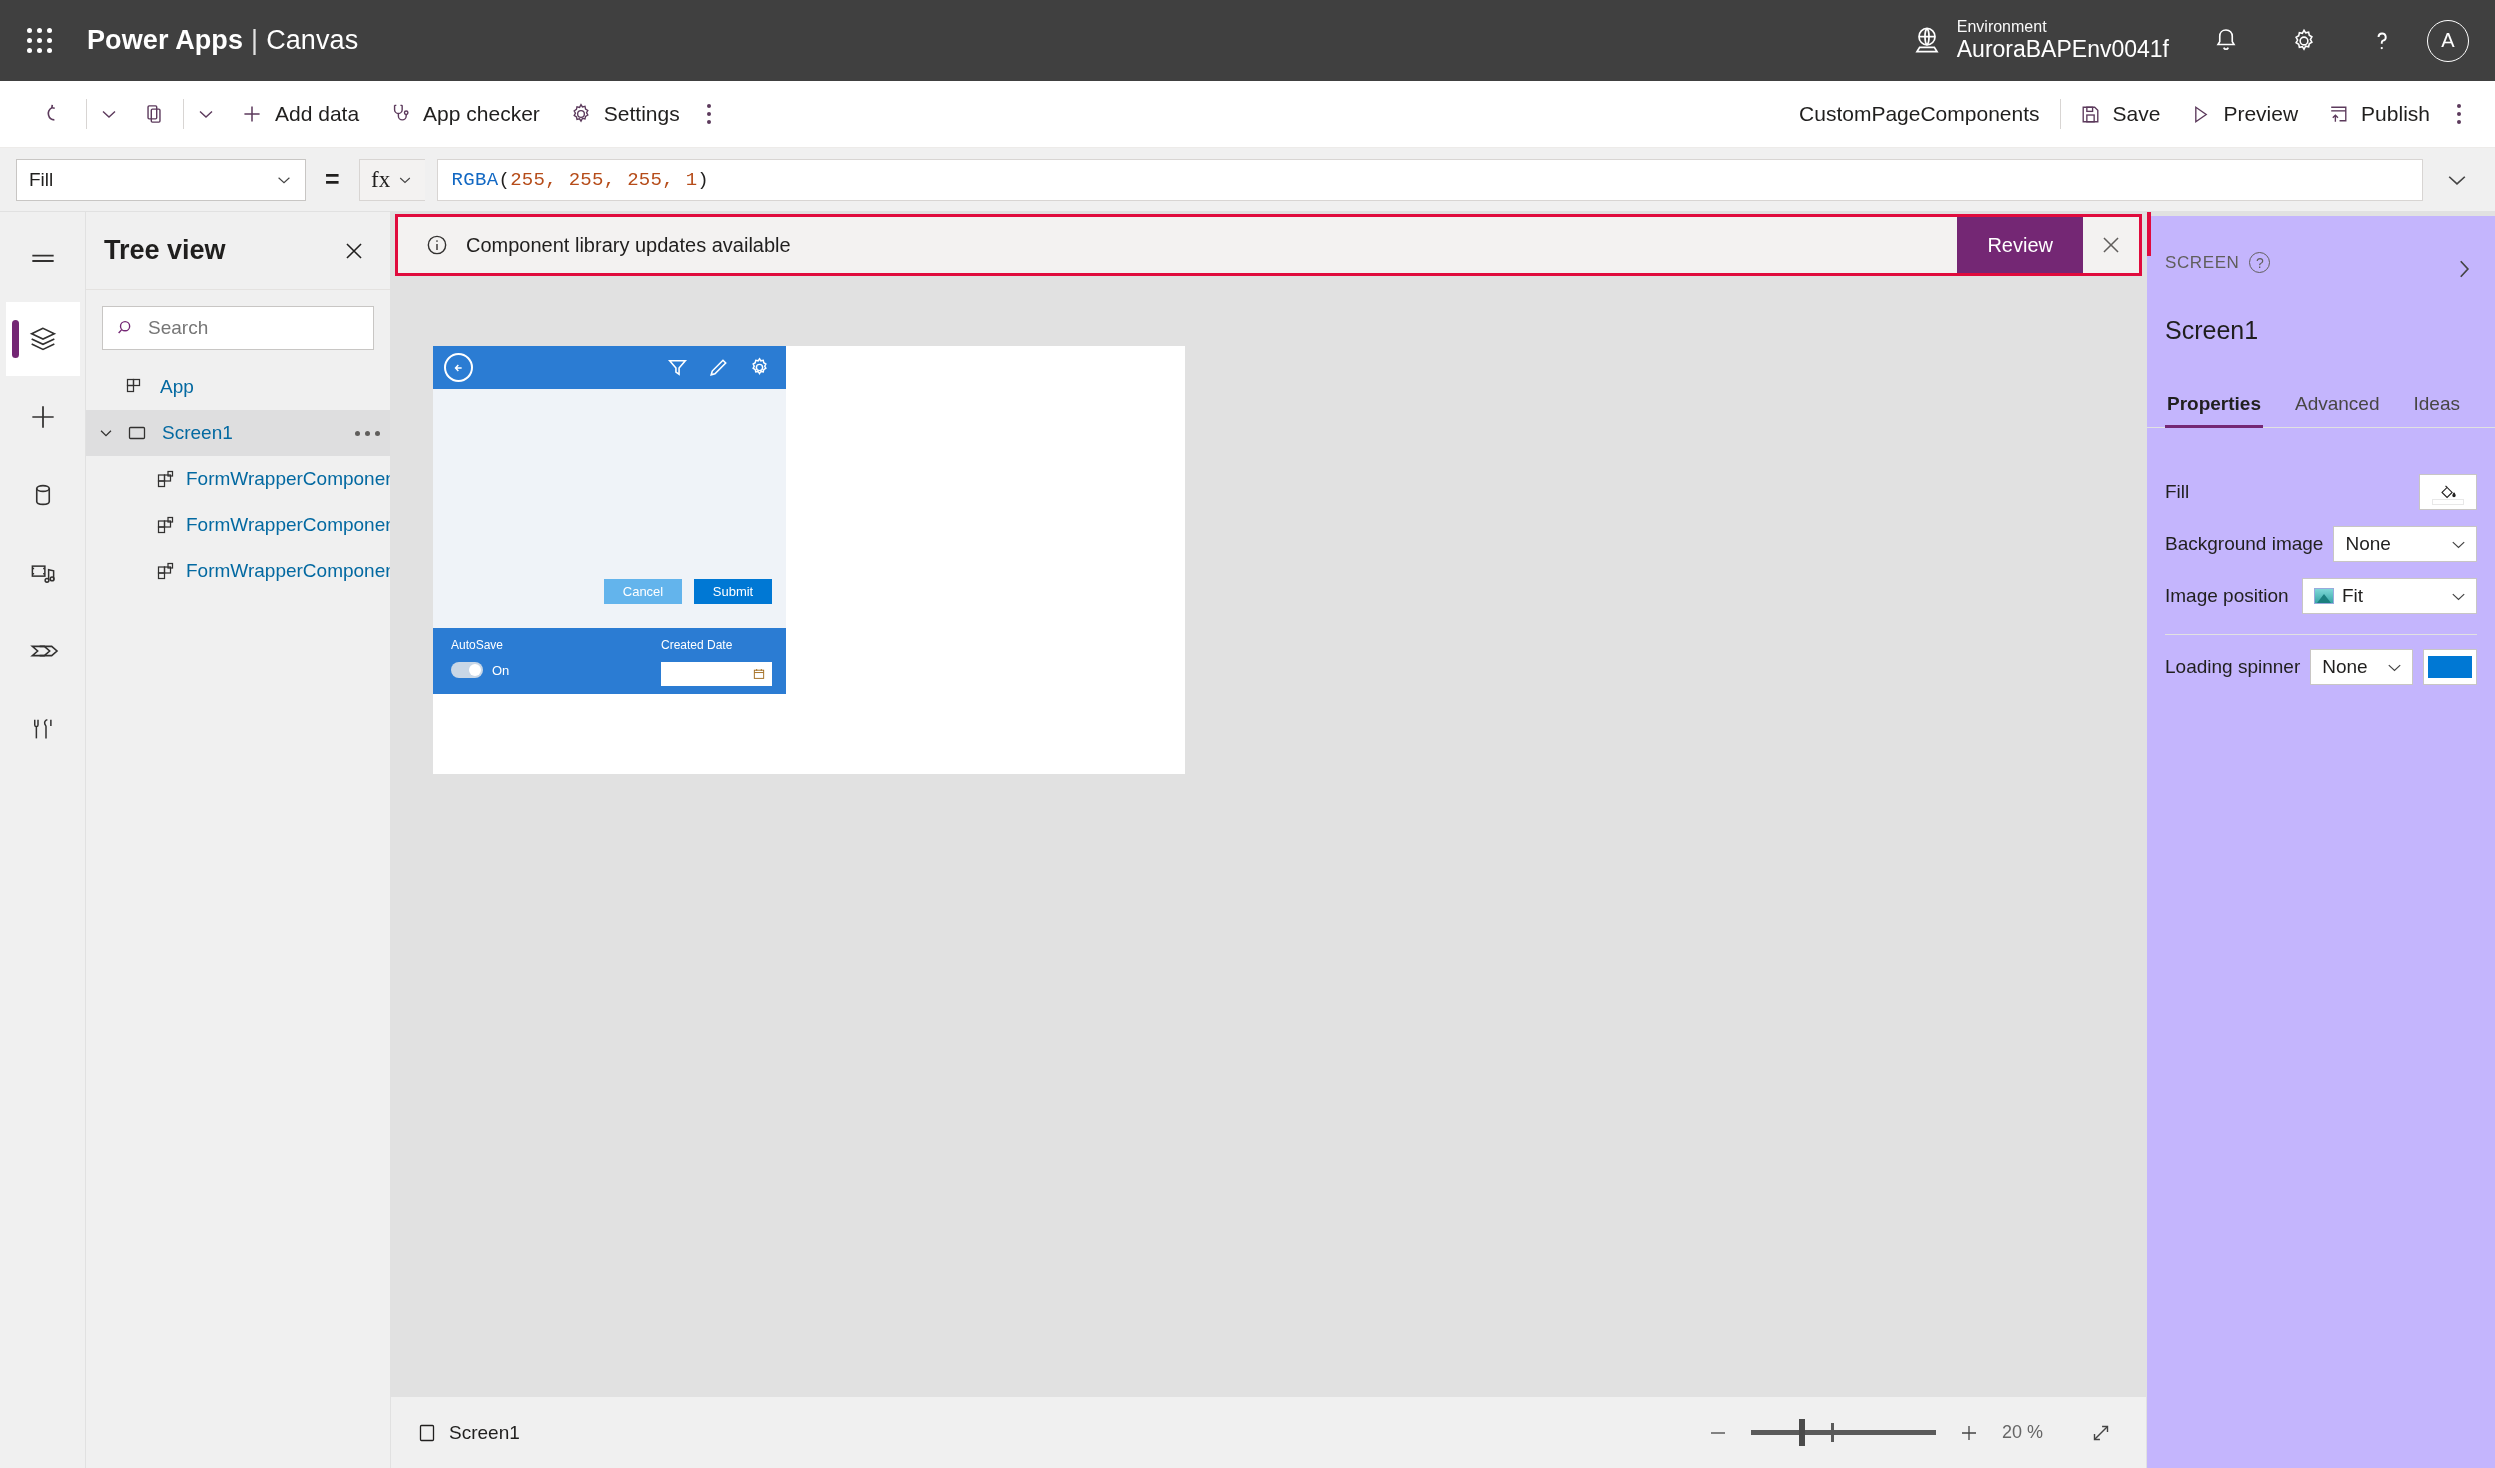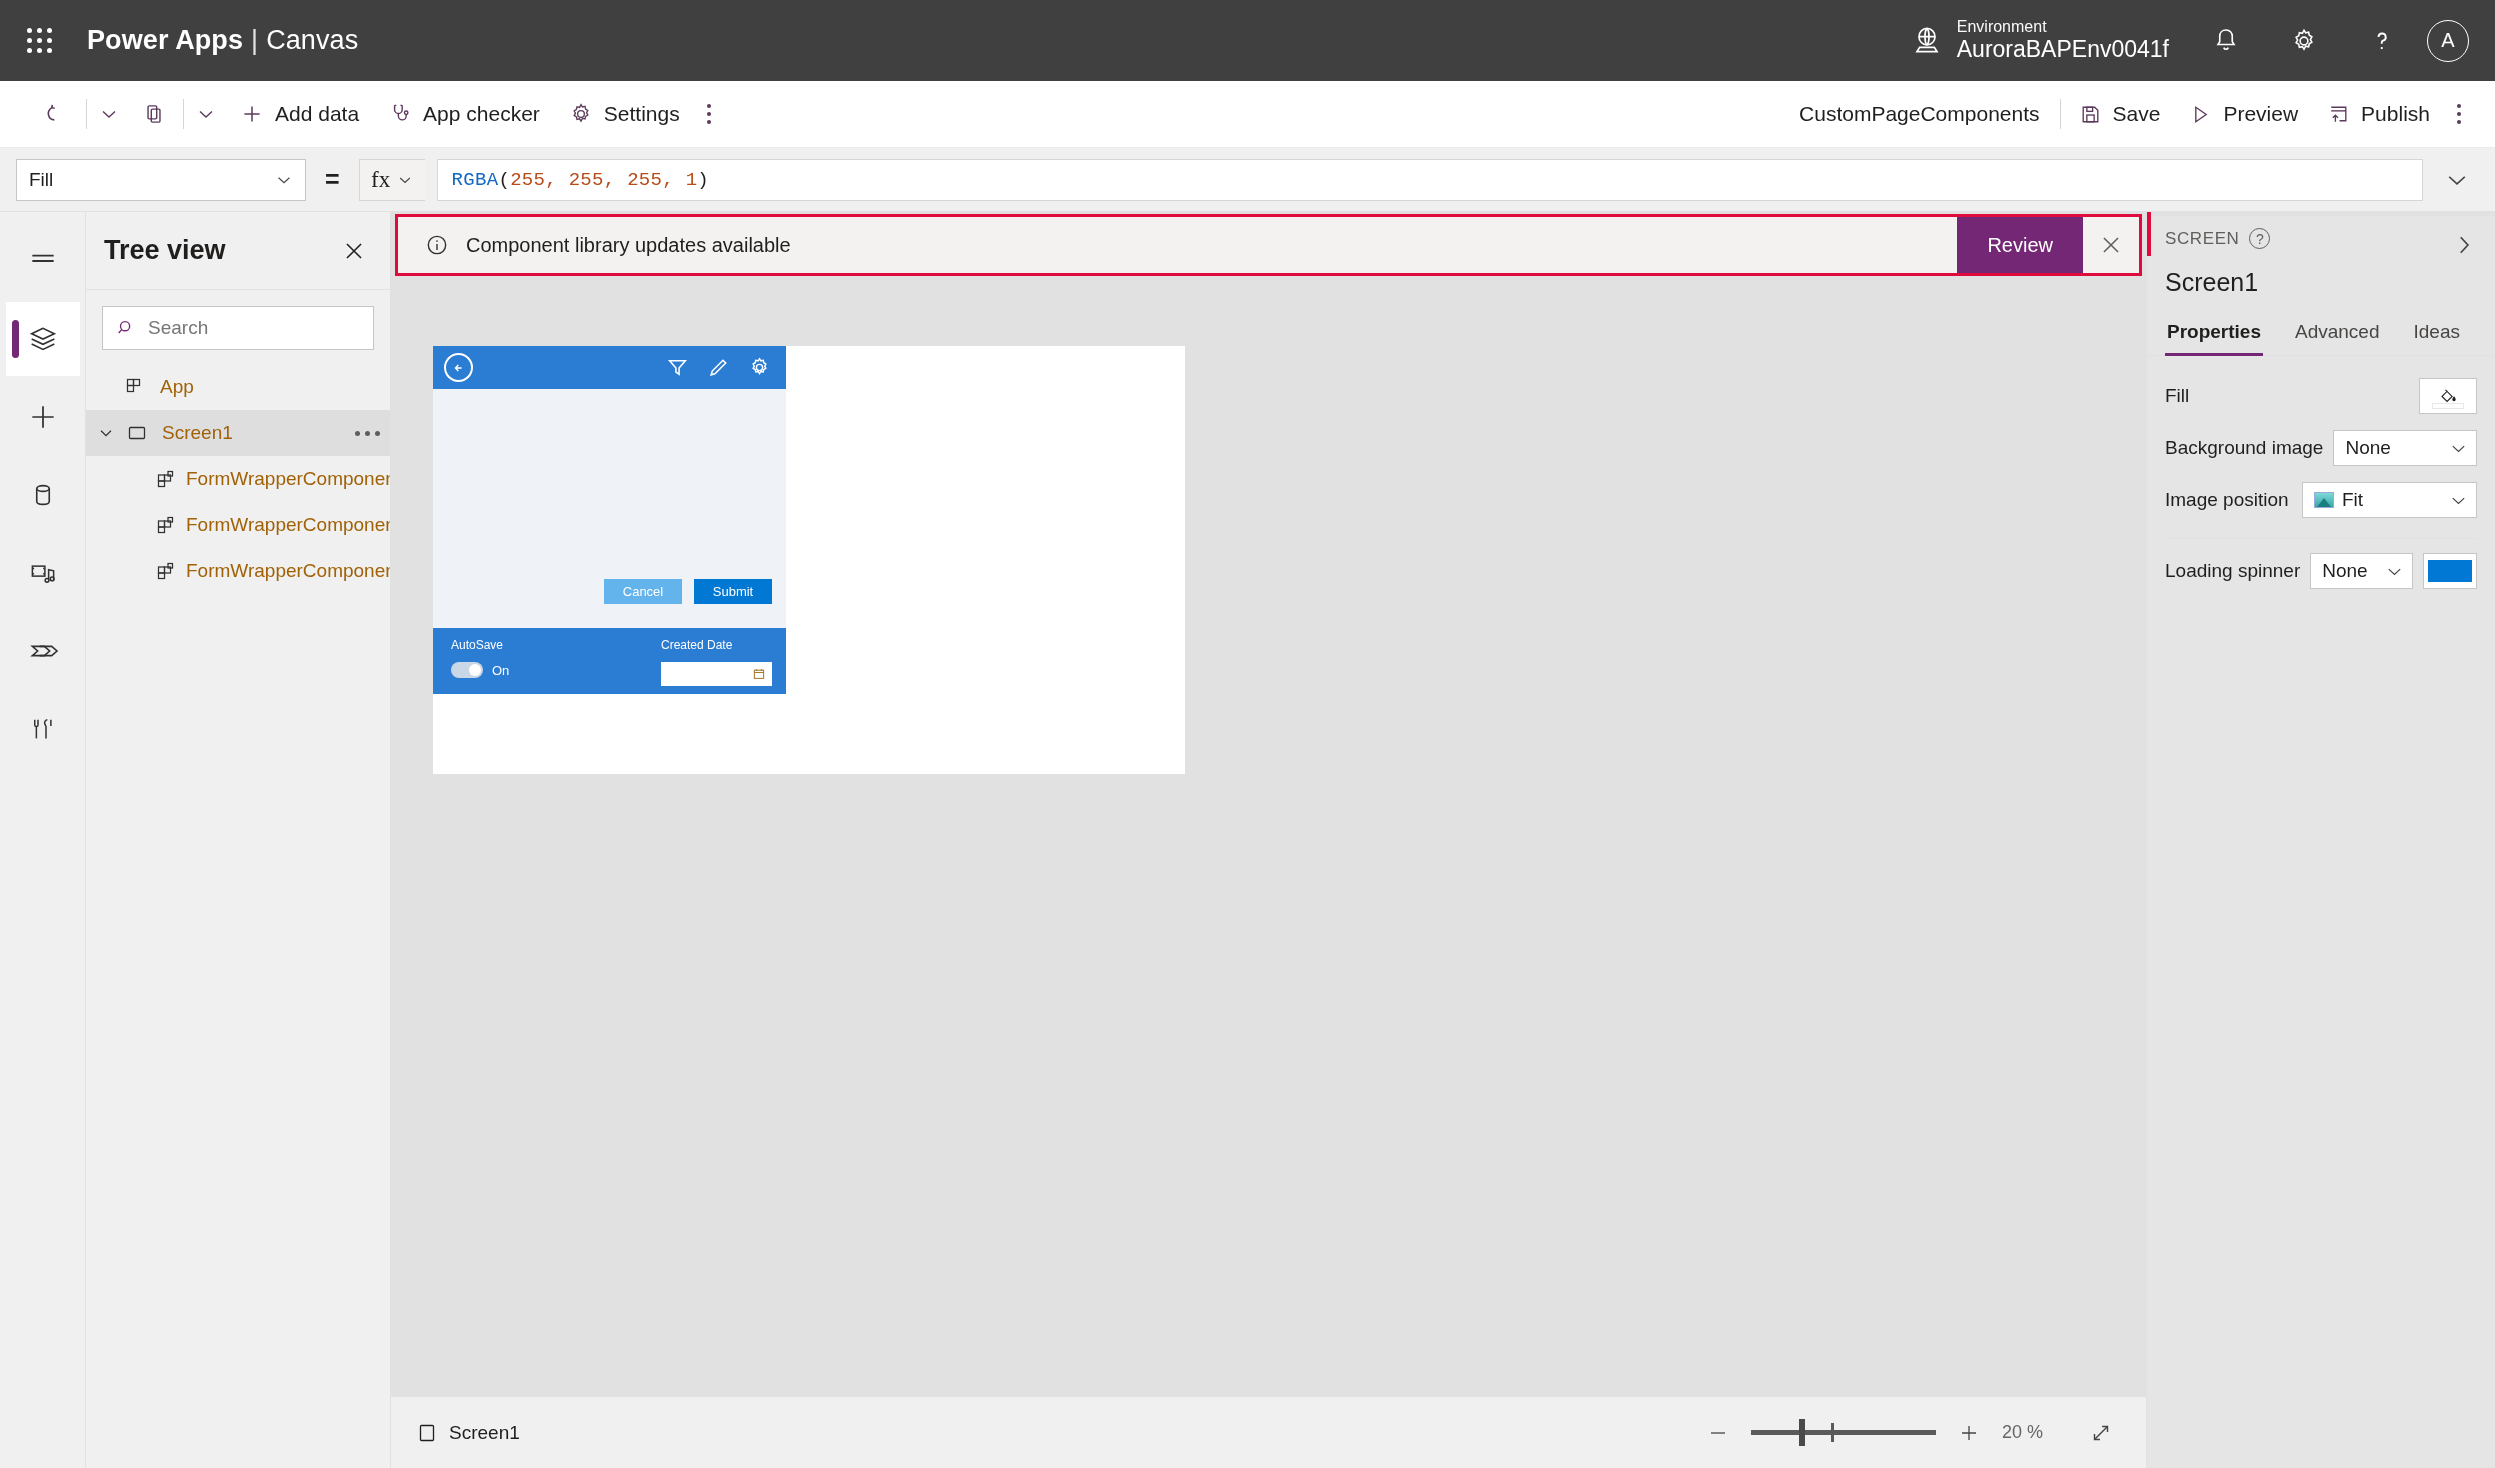--- a/index.html
+++ b/index.html
@@ -150,21 +150,21 @@
     cursor: text;
   }
   .search-box input {
     border: none; outline: none; font-size: 19px; color: #201f1e;
     background: transparent; flex: 1; font-family: "Liberation Sans", sans-serif;
   }
   .search-box input::placeholder { color: #767676; }
   .tree-list { flex: 1; overflow: auto; padding-top: 4px; }
   .tree-row {
     height: 46px; display: flex; align-items: center; cursor: pointer;
-    font-size: 19px; color: #a16207; padding-right: 10px; position: relative;
+    font-size: 19px; color: #0369a1; padding-right: 10px; position: relative;
   }
   .tree-row.selected { background: #dededf; }
   .tw-chev { width: 28px; display: flex; align-items: center; justify-content: center; }
   .tw-icon { width: 34px; display: flex; align-items: center; justify-content: center; }
   .tree-row .lbl { margin-left: 8px; white-space: nowrap; }
   .row-more { margin-left: auto; display: none; }
   .tree-row.selected .row-more { display: flex; }
 
   
   .canvas-col { flex: 1; display: flex; flex-direction: column; min-width: 0; position: relative; }
@@ -254,22 +254,22 @@
   }
   .zoom-thumb {
     position: absolute; left: 48px; top: -11px; width: 6px; height: 27px; background: #4a4a4a;
   }
   .zoom-tick { position: absolute; left: 80px; top: -7px; width: 3px; height: 19px; background: #5a5a5a; }
   .zoom-val { font-size: 18px; color: #666666; min-width: 64px; }
   .fit-btn { width: 34px; height: 34px; display: flex; align-items: center; justify-content: center; cursor: pointer; }
 
   
   .props {
-    width: 349px; min-width: 349px; background: #e5e5e5;
-    border-left: 1px solid #e1e1e1; display: flex; flex-direction: column;
+    width: 349px; min-width: 349px; background: #c4b5fd;
+    border-left: 1px solid #e1e1e1; display: flex; flex-direction: column; gap: 24px;
   }
   .props-topline { height: 4px; background: #e1e1e1; position: relative; }
   .props-topline::before { content:""; position:absolute; left:0; top:0; width:4px; height:44px; background:#e00b3d; }
   .props-head { padding: 12px 14px 0 18px; display: flex; align-items: flex-start; }
   .props-kicker { display: flex; align-items: center; gap: 10px; }
   .kicker-text { font-size: 17px; color: #605e5c; letter-spacing: .6px; }
   .help-circle {
     width: 21px; height: 21px; border-radius: 50%; border: 1.5px solid #605e5c;
     display: flex; align-items: center; justify-content: center;
     font-size: 14px; color: #605e5c; cursor: pointer;

